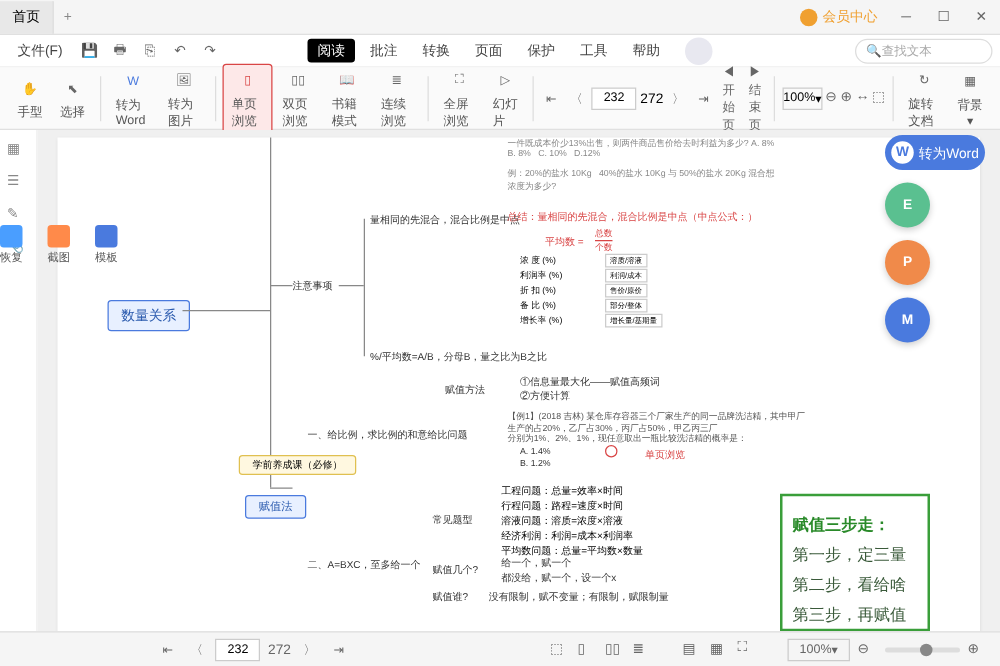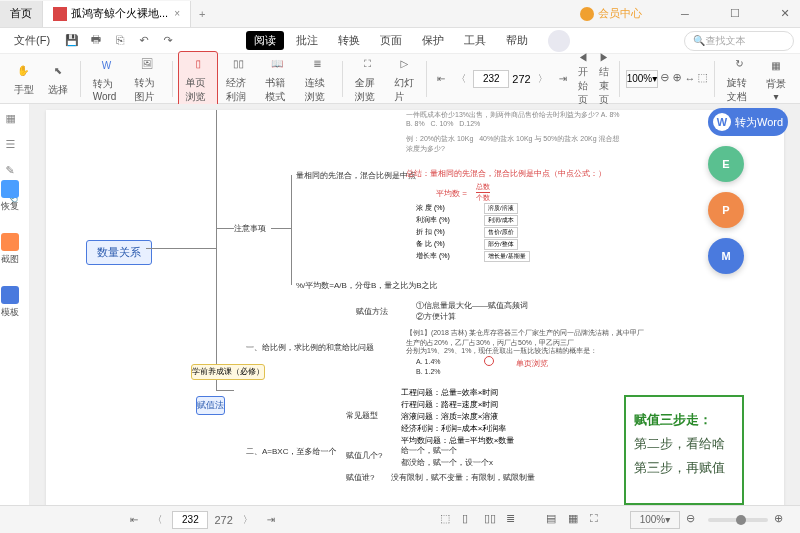--- a/index.html
+++ b/index.html
@@ -3,21 +3,21 @@
 <meta charset="utf-8">
 <style>
 *{margin:0;padding:0;box-sizing:border-box;font-family:"Microsoft YaHei",Arial,sans-serif}
 body{width:800px;height:533px;overflow:hidden;background:#fff;font-size:11px;position:relative}
 .titlebar{height:28px;background:#f5f5f5;display:flex;align-items:center;border-bottom:1px solid #e0e0e0}
 .tab{height:26px;padding:0 10px;display:flex;align-items:center;font-size:11px;border-right:1px solid #ddd;background:#fff;cursor:pointer}
 .tab.home{background:#e8e8e8}
 .tab-icon{width:14px;height:14px;margin-right:4px;background:#d94545}
 .tab-close{margin-left:6px;color:#888;font-size:10px}
 .tab-add{padding:0 8px;color:#888}
-.title-right{margin-left:auto;display:flex;align-items:center;gap:20px}
+.title-right{margin-left:auto;display:flex;align-items:center;gap:0}
 .member{color:#f0a030;font-size:11px;padding:0 8px;display:flex;align-items:center;gap:4px}
 .member-icon{width:14px;height:14px;border-radius:50%;background:#f0a030}
 .win-btn{width:30px;height:28px;display:flex;align-items:center;justify-content:center;color:#666}
 .menubar{height:26px;display:flex;align-items:center;padding:0 6px;gap:4px;border-bottom:1px solid #eee}
 .menu-item{padding:2px 8px;font-size:11px;color:#444;cursor:pointer}
 .menu-item.active{background:#000000;color:#fff;border-radius:3px}
 .menu-icon{width:20px;height:20px;display:flex;align-items:center;justify-content:center;color:#666}
 .search-box{margin-left:auto;width:110px;height:20px;border:1px solid #ddd;border-radius:10px;padding:0 8px;font-size:10px;color:#aaa;display:flex;align-items:center}
 .avatar{width:22px;height:22px;border-radius:50%;background:#e8e8f0;margin:0 8px}
 .toolbar{height:50px;display:flex;align-items:center;padding:0 8px;gap:2px;border-bottom:1px solid #e0e0e0;background:#fafafa}
@@ -26,46 +26,41 @@
 .tool-icon{width:20px;height:20px;margin-bottom:2px;display:flex;align-items:center;justify-content:center;color:#666}
 .tool-sep{width:1px;height:36px;background:#ddd;margin:0 4px}
 .page-ctrl{display:flex;align-items:center;gap:3px;font-size:11px}
 .page-input{width:36px;height:18px;border:1px solid #ccc;text-align:center;font-size:10px}
 .zoom-box{width:50px;height:18px;border:1px solid #ccc;text-align:center;font-size:10px;display:flex;align-items:center;justify-content:center}
 .nav-btn{padding:2px 4px;color:#666;cursor:pointer;font-size:10px}
 .small-icon{width:16px;height:16px;color:#666;cursor:pointer}
 .content{position:absolute;top:104px;left:30px;right:0;bottom:28px;background:#f0f0f0;overflow:hidden}
 .left-strip{position:absolute;top:104px;left:0;width:30px;bottom:28px;background:#fff;border-right:1px solid #eee;display:flex;flex-direction:column;align-items:center;padding-top:8px;gap:8px}
 .strip-icon{width:18px;height:18px;color:#888}
-.far-left{position:absolute;top:180px;left:0;width:20px;display:flex;flex-direction:column;gap:20px;z-index:5}
+.far-left{position:absolute;top:180px;left:0;width:20px;display:flex;flex-direction:row;gap:20px;z-index:5}
 .far-item{width:20px;display:flex;flex-direction:column;align-items:center;font-size:9px;color:#555}
 .far-icon{width:18px;height:18px;border-radius:3px;margin-bottom:2px}
 .page{background:#fff;margin:6px 16px;height:460px;position:relative;box-shadow:0 1px 3px rgba(0,0,0,0.1)}
 .float-btns{position:absolute;right:12px;top:108px;display:flex;flex-direction:column;gap:10px;z-index:10}
 .float-btn{width:36px;height:36px;border-radius:50%;display:flex;align-items:center;justify-content:center;color:#fff;font-size:11px;font-weight:bold;box-shadow:0 2px 6px rgba(0,0,0,0.2)}
 .float-word{width:80px;height:28px;border-radius:14px;background:#4a7ade;color:#fff;display:flex;align-items:center;justify-content:center;gap:4px;font-size:11px}
 .statusbar{position:absolute;bottom:0;left:0;right:0;height:28px;background:#f5f5f5;border-top:1px solid #ddd;display:flex;align-items:center;padding:0 10px;gap:6px;font-size:11px;color:#666}
 .status-input{width:36px;height:18px;border:1px solid #ccc;text-align:center;font-size:10px}
 .status-right{margin-left:auto;display:flex;align-items:center;gap:6px}
-.node{position:absolute;font-size:9px;border:1px solid;padding:2px 0;border-radius:3px;white-space:nowrap}
+.node{position:absolute;font-size:9px;border:1px solid;padding:2px 10px;border-radius:3px;white-space:nowrap}
 .mindtext{position:absolute;font-size:8px;color:#333;white-space:nowrap}
 .line{position:absolute;background:#888}
 .green-box{position:absolute;right:40px;top:285px;width:120px;height:110px;border:2px solid #3a9e3a;padding:8px;font-size:13px;color:#3a5a3a;font-family:KaiTi,serif}
 .green-box div{margin:6px 0}
 </style>
 </head>
 <body>
 
 <div class="titlebar">
   <div class="tab home">首页</div>
-  <div class="tab">
-    <div class="tab-icon"></div>
-    <span>孤鸿寄鲸个火裸地...</span>
-    <span class="tab-close">×</span>
-  </div>
   <div class="tab-add">+</div>
   <div class="title-right">
     <div class="member">
       <div class="member-icon"></div>
       <span>会员中心</span>
     </div>
     <div class="win-btn">─</div>
     <div class="win-btn">☐</div>
     <div class="win-btn">✕</div>
   </div>
@@ -108,21 +103,21 @@
       <div class="tool-icon">🖼</div>
       <span>转为图片</span>
     </div>
   <div class="tool-sep"></div>
   <div class="tool-btn active">
       <div class="tool-icon" style="color:#d94545">▯</div>
       <span>单页浏览</span>
     </div>
   <div class="tool-btn">
       <div class="tool-icon">▯▯</div>
-      <span>经济利润</span>
+      <span>双页浏览</span>
     </div>
   <div class="tool-btn">
       <div class="tool-icon">📖</div>
       <span>书籍模式</span>
     </div>
   <div class="tool-btn">
       <div class="tool-icon">≣</div>
       <span>连续浏览</span>
     </div>
   <div class="tool-sep"></div>
@@ -245,20 +240,21 @@
 
     <div class="mindtext" style="left:300px;top:340px">赋值几个?</div>
     <div class="mindtext" style="left:355px;top:335px">给一个，赋一个</div>
     <div class="mindtext" style="left:355px;top:347px">都没给，赋一个，设一个x</div>
 
     <div class="mindtext" style="left:300px;top:362px">赋值谁?</div>
     <div class="mindtext" style="left:345px;top:362px">没有限制，赋不变量；有限制，赋限制量</div>
 
     <div class="green-box">
       <div style="color:#2a8a2a;font-weight:bold">赋值三步走：</div>
+      <div>第一步，定三量</div>
       <div>第二步，看给啥</div>
       <div>第三步，再赋值</div>
     </div>
 
     <div class="mindtext" style="left:360px;top:0px;font-size:7px;color:#888;width:220px;white-space:normal">一件既成本价少13%出售，则两件商品售价给去时利益为多少? A. 8% &nbsp; B. 8% &nbsp; C. 10% &nbsp; D.12%</div>
     <div class="mindtext" style="left:360px;top:24px;font-size:7px;color:#888;width:220px;white-space:normal">例：20%的盐水 10Kg &nbsp; 40%的盐水 10Kg 与 50%的盐水 20Kg 混合想浓度为多少?</div>
   </div>
 </div>
 
 <div class="float-btns">

